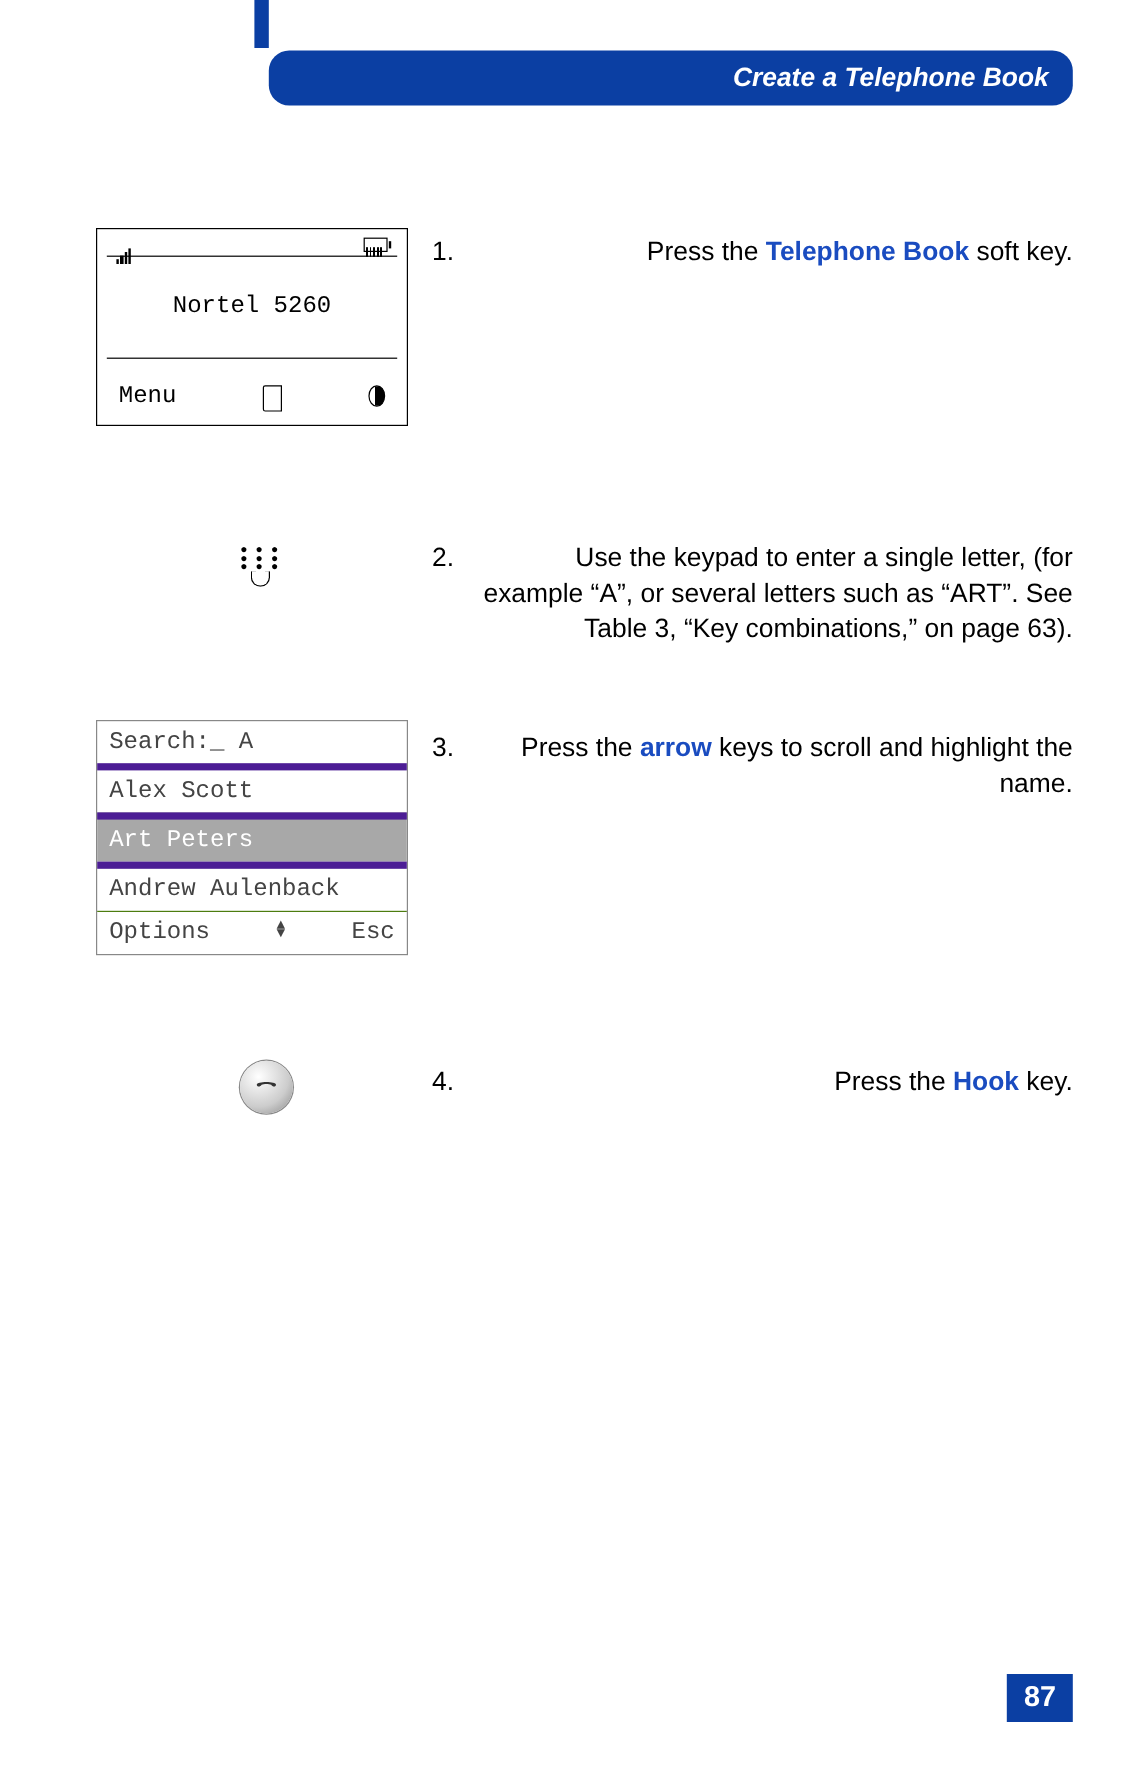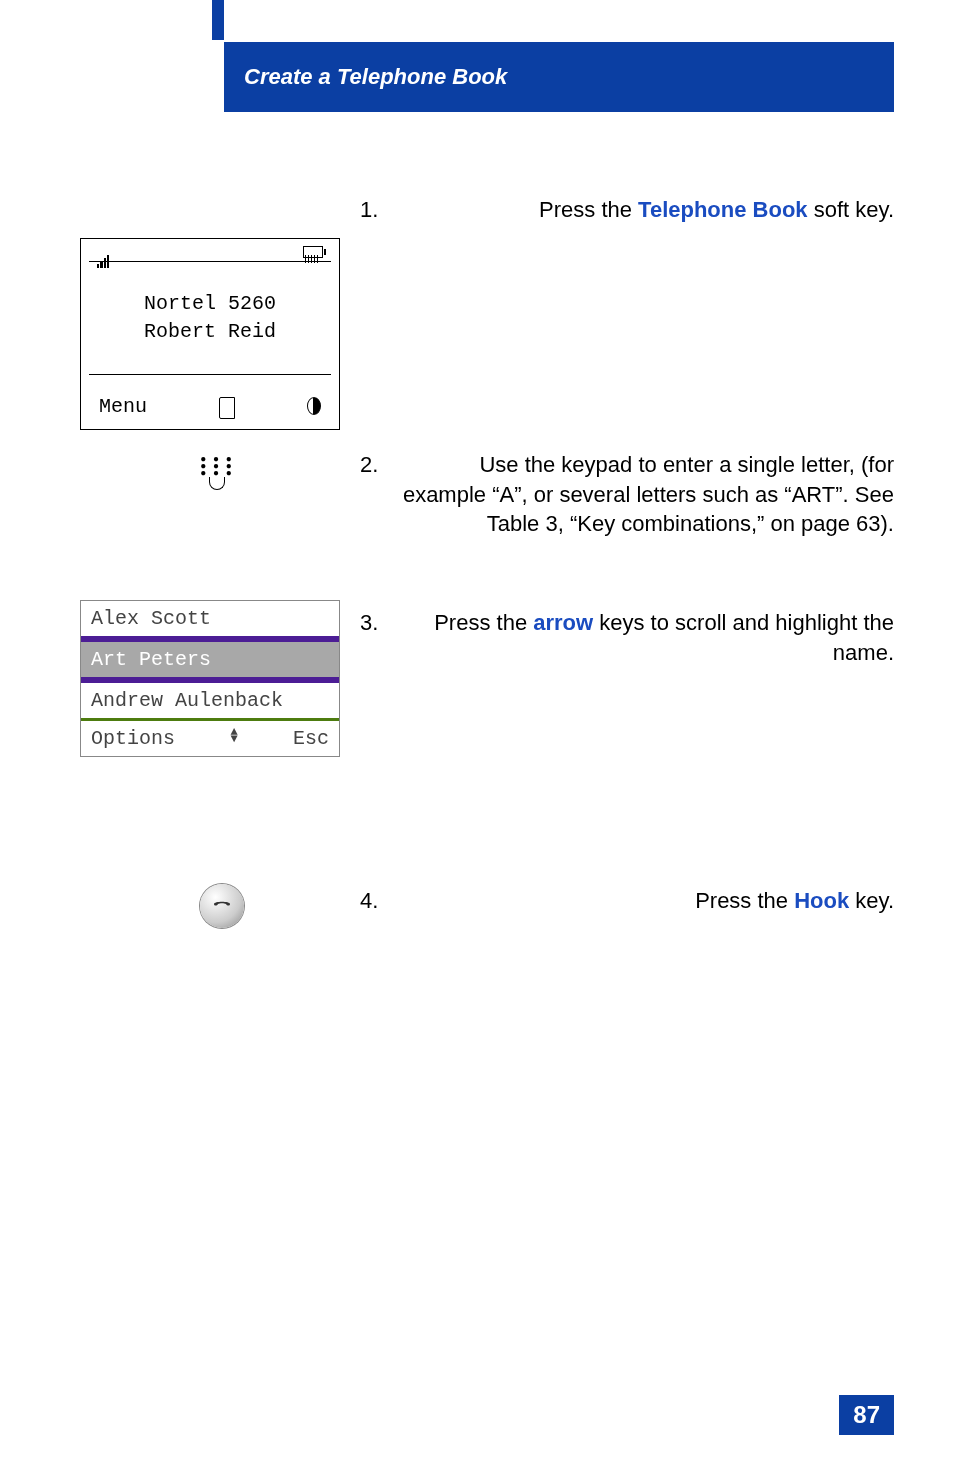--- a/index.html
+++ b/index.html
@@ -32,24 +32,25 @@
   }
   .header {
     position: absolute;
     top: 42px;
     left: 224px;
     right: 60px;
     background: var(--brand-blue);
     color: #fff;
     font-weight: 700;
     font-style: italic;
-    text-align: left;
-    padding: 22px 20px;
+    text-align: right;
+    padding: 10px 20px;
     font-size: 22px;
     box-sizing: border-box;
+    border-radius: 17px;
   }
   .subtitle {
     position: absolute;
     top: 120px;
     left: var(--page-pad-left);
     right: 60px;
     font-weight: 700;
     font-size: 22px;
   }
 
@@ -69,21 +70,20 @@
 
   
   .frame1 {
     position: absolute;
     top: 190px;
     left: var(--page-pad-left);
     width: 258px;
     border: 1.5px solid var(--phone-border);
     font-family: "Courier New", monospace;
     font-size: 20px;
-    margin-top: 48px;
   }
   .frame1 .statusbar {
     display: flex;
     justify-content: space-between;
     padding: 2px 8px;
     border-bottom: 1.5px solid var(--phone-border);
     margin: 4px 8px 0 8px;
   }
   .frame1 .mid {
     padding: 28px 0 28px 0;
@@ -141,21 +141,21 @@
     border-top: 6px solid #4c1d95;
   }
   .frame2 .row.highlight {
     background: #a8a8a8;
     color: #fff;
   }
   .frame2 .bottom {
     display: flex;
     justify-content: space-between;
     padding: 6px 10px;
-    border-top: 3px solid #4d7c0f;
+    border-top: 1px solid #4d7c0f;
   }
   .frame2 .arrows {
     font-size: 12px;
     line-height: 7px;
     display: inline-block;
     position: relative;
     top: 2px;
   }
 
   
@@ -209,21 +209,20 @@
 
   <div class="frame1">
     <div class="statusbar">
       <span class="signal-icon">
         <span style="height:4px"></span><span style="height:7px"></span><span style="height:10px"></span><span style="height:13px"></span>
       </span>
       <span class="battery-icon"><span class="fill"></span></span>
     </div>
     <div class="mid">
       <div>Nortel 5260</div>
-      <div>Robert Reid</div>
     </div>
     <div class="bottombar">
       <span>Menu</span>
       <span><span class="book-icon"></span></span>
       <span><span class="moon-icon"></span></span>
     </div>
   </div>
 
   <div class="step" style="top:195px;left:360px;">
     <span class="num">1.</span>
@@ -236,20 +235,21 @@
     <div class="dots">● ● ●<br>● ● ●<br>● ● ●</div>
     <span class="hand"></span>
   </div>
 
   <div class="step" style="top:450px;left:360px;">
     <span class="num">2.</span>
     <span class="txt">Use the keypad to enter a single letter, (for example “A”, or several letters such as “ART”. See Table 3, “Key combinations,” on page 63).</span>
   </div>
 
   <div class="frame2">
+    <div class="row">Search:_  A</div>
     <div class="row">Alex Scott</div>
     <div class="row highlight">Art Peters</div>
     <div class="row">Andrew Aulenback</div>
     <div class="bottom">
       <span>Options</span>
       <span class="arrows">▲<br>▼</span>
       <span>Esc</span>
     </div>
   </div>
 

